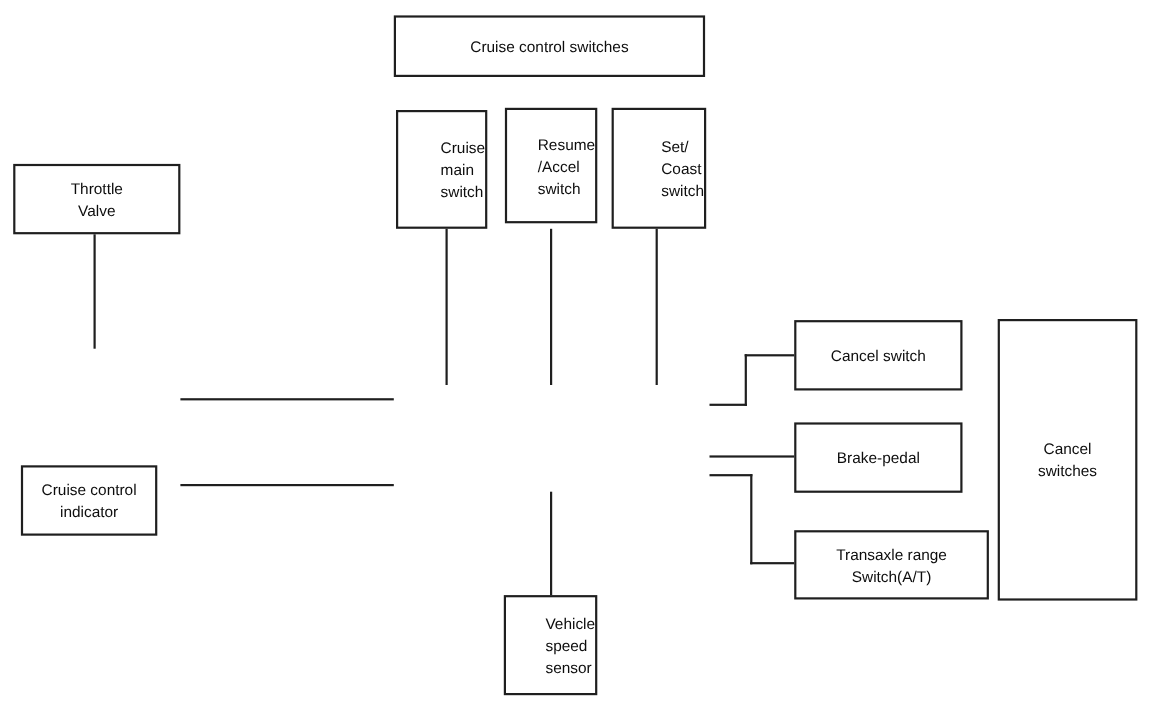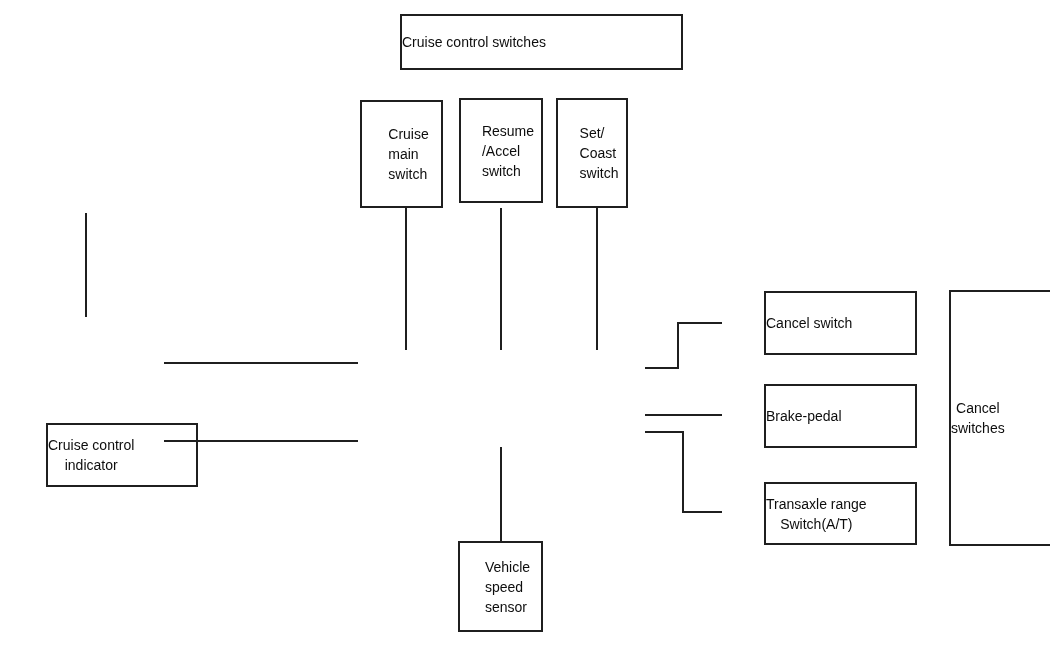--- a/index.html
+++ b/index.html
@@ -17,22 +17,22 @@
   .node {
     position: absolute;
     border: 2px solid #1f1f1f;
     background: #ffffff;
     display: flex;
     align-items: center;
     color: #0d0d0d;
     font-size: 14px;
     line-height: 20px;
   }
-  .txt-center { text-align: center; margin-left: 42px; }
-  .txt-left   { justify-content: center; text-align: left; padding-left: 14px; }
+  .txt-center { justify-content: center; text-align: center; }
+  .txt-left   { justify-content: flex-end; text-align: left; padding-left: 14px; }
 
   .lbl { white-space: pre-line; }
 
   .edge {
     position: absolute;
     background: #1f1f1f;
   }
 </style>
 </head>
 <body>
@@ -48,43 +48,47 @@
 main
 switch</span>
   </div>
 
   <div class="node txt-left" style="left:459px; top:98px; width:84px; height:105px">
     <span class="lbl">Resume
 /Accel
 switch</span>
   </div>
 
-  <div class="node txt-left" style="left:556px; top:98px; width:72px; height:110px">
+  <div class="node txt-left" style="left:556px; top:98px; width:86px; height:110px">
     <span class="lbl">Set/
 Coast
 switch</span>
   </div>
 
+  <div class="node txt-center" style="left:12px; top:149px; width:152px; height:64px">
+    <span class="lbl">Throttle
+Valve</span>
+  </div>
 
 
-  <div class="node txt-center" style="left:4px; top:423px; width:152px; height:64px">
+  <div class="node txt-center" style="left:19px; top:423px; width:124px; height:64px">
     <span class="lbl">Cruise control
 indicator</span>
   </div>
 
 
   <div class="node txt-center" style="left:722px; top:291px; width:153px; height:64px">
     <span class="lbl">Cancel switch</span>
   </div>
 
   <div class="node txt-center" style="left:722px; top:384px; width:153px; height:64px">
     <span class="lbl">Brake-pedal</span>
   </div>
 
-  <div class="node txt-center" style="left:722px; top:482px; width:153px; height:63px">
+  <div class="node txt-center" style="left:722px; top:482px; width:177px; height:63px">
     <span class="lbl">Transaxle range
 Switch(A/T)</span>
   </div>
 
   <div class="node txt-left" style="left:458px; top:541px; width:85px; height:91px">
     <span class="lbl">Vehicle
 speed
 sensor</span>
   </div>
 

